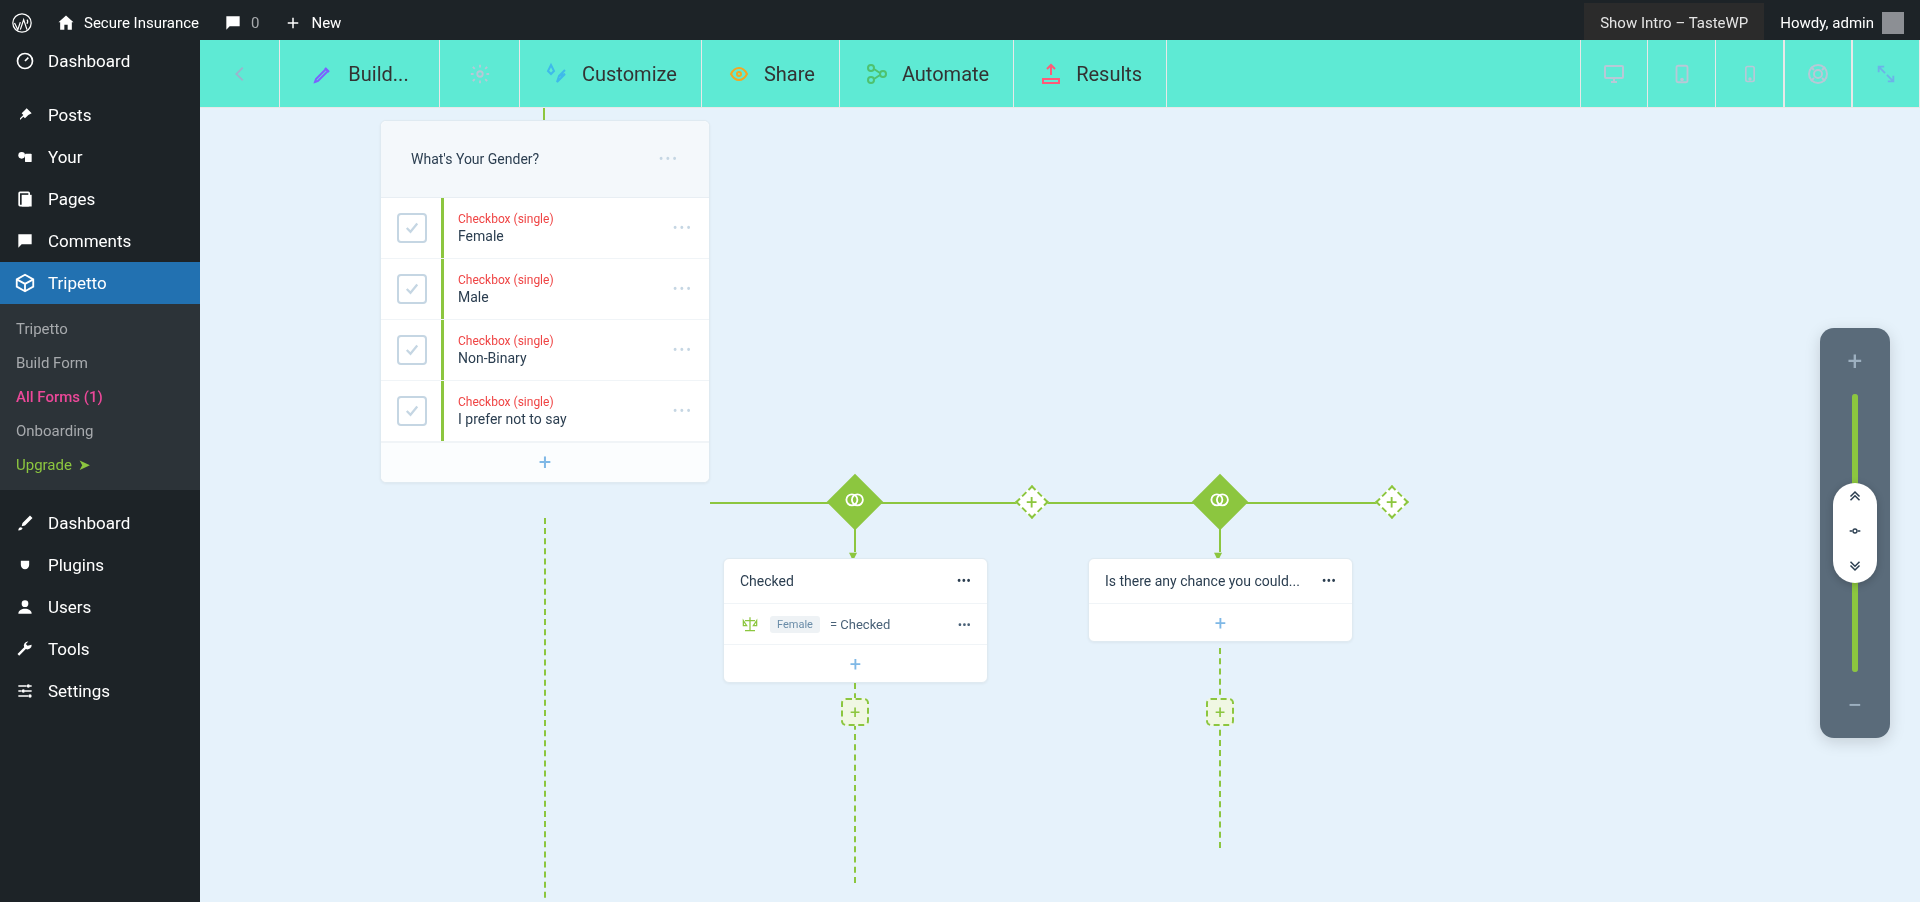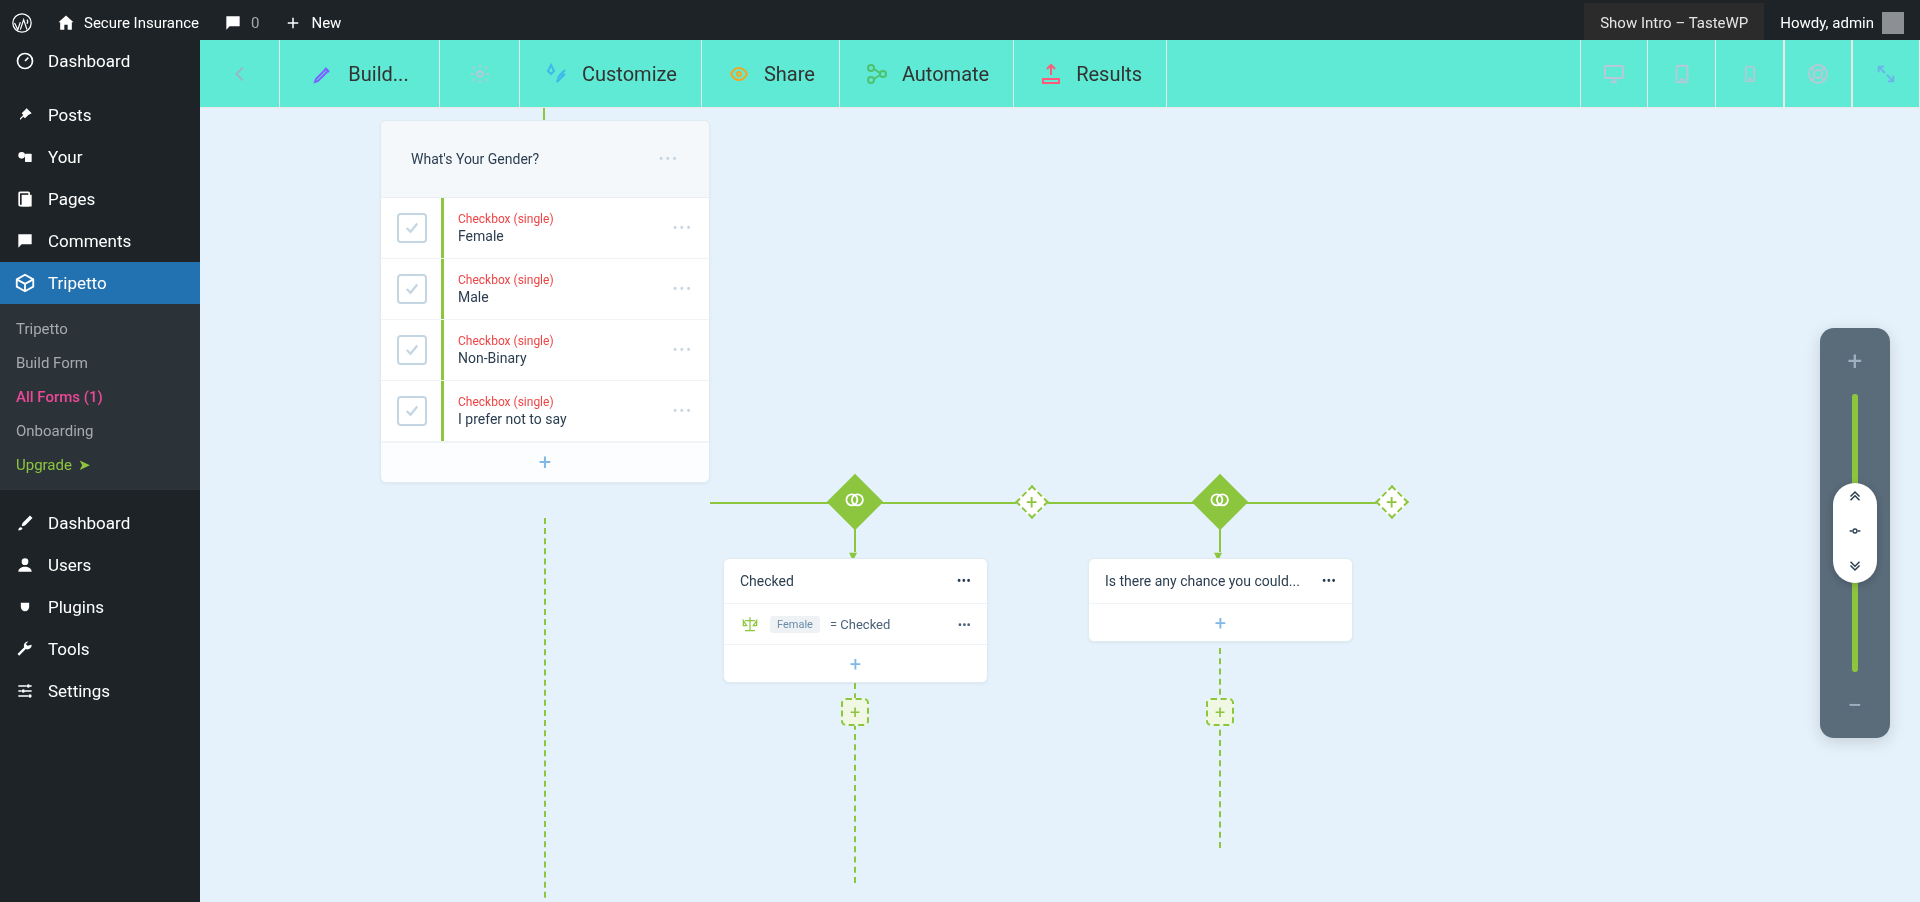--- a/index.html
+++ b/index.html
@@ -200,33 +200,33 @@
     <span class="micon">
         <svg viewBox="0 0 24 24" width="20" height="20" fill="#fff">
           <path d="M18 3l3 3-9 9-4 1 1-4zM7 17c-2 0-3 2-3 4 3 0 5-1 5-3z"></path>
         </svg>
       </span>
     <span>Dashboard</span>
   </div>
   <div class="menu-item">
     <span class="micon">
         <svg viewBox="0 0 24 24" width="20" height="20" fill="#fff">
+          <path d="M9 3v4M15 3v4M7 7h10v5a5 5 0 01-10 0zM12 17v4"></path>
+        </svg>
+      </span>
+    <span>Plugins</span>
+  </div>
+  <div class="menu-item">
+    <span class="micon">
+        <svg viewBox="0 0 24 24" width="20" height="20" fill="#fff">
           <circle cx="12" cy="8" r="4"></circle>
           <path d="M4 20c0-4 4-6 8-6s8 2 8 6z"></path>
         </svg>
       </span>
     <span>Users</span>
-  </div>
-  <div class="menu-item">
-    <span class="micon">
-        <svg viewBox="0 0 24 24" width="20" height="20" fill="#fff">
-          <path d="M9 3v4M15 3v4M7 7h10v5a5 5 0 01-10 0zM12 17v4"></path>
-        </svg>
-      </span>
-    <span>Plugins</span>
   </div>
   <div class="menu-item">
     <span class="micon">
         <svg viewBox="0 0 24 24" width="20" height="20" fill="#fff">
           <path d="M20 7a5 5 0 01-7 5L5 20l-2-2 8-8a5 5 0 015-7l-3 3 2 2z"></path>
         </svg>
       </span>
     <span>Tools</span>
   </div>
   <div class="menu-item">

